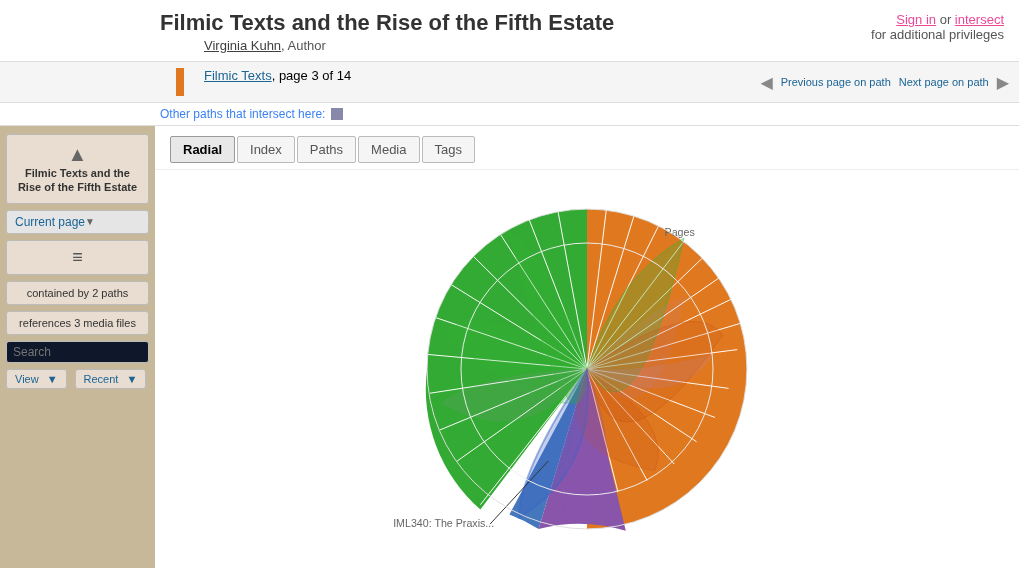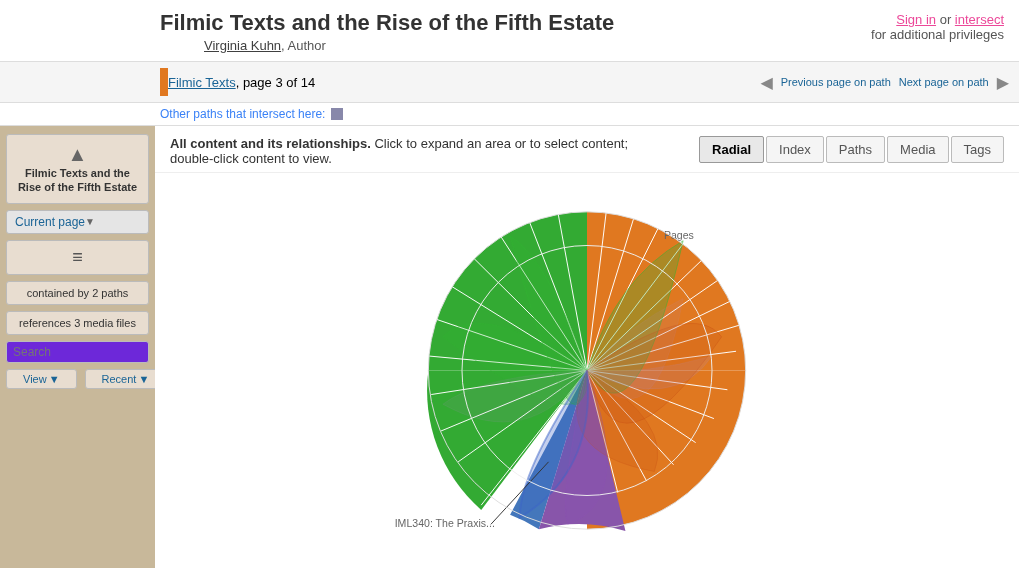--- a/index.html
+++ b/index.html
@@ -8,21 +8,21 @@
     
     #header { background: #fff; padding: 10px 15px 8px 160px; border-bottom: 1px solid #ddd; position: relative; }
     #header h1 { font-size: 22px; font-weight: bold; color: #333; }
     #header .author { font-size: 13px; color: #555; margin-top: 2px; }
     #header .author a { color: #404040; text-decoration: underline; margin-left: 44px; }
     #header .auth-links { position: absolute; top: 12px; right: 15px; font-size: 13px; color: #555; text-align: right; }
     #header .auth-links a { color: #ec4899; text-decoration: underline; }
 
     
     #path-bar { background: #f5f5f5; border-bottom: 1px solid #ddd; padding: 6px 10px; display: flex; align-items: center; gap: 8px; padding-left: 160px; }
-    #path-bar .path-info { display: flex; align-items: center; gap: 0; flex: 1; }
+    #path-bar .path-info { display: flex; align-items: flex-start; gap: 20px; flex: 1; margin-left: 16px; }
     #path-bar .path-color { width: 8px; height: 28px; background: #e07820; display: inline-block; }
     #path-bar .path-link { color: #1a6496; text-decoration: underline; cursor: pointer; }
     #path-bar .path-nav { display: flex; align-items: center; gap: 8px; margin-left: auto; }
     #path-bar .path-nav a { color: #1a6496; text-decoration: none; font-size: 11px; cursor: pointer; }
     #path-bar .nav-arrow { color: #888; font-size: 16px; }
 
     
     #other-paths { background: #fff; border-bottom: 1px solid #ddd; padding: 4px 10px 4px 160px; display: flex; align-items: center; gap: 6px; font-size: 12px; color: #3b82f6; }
     #other-paths .path-dot { width: 12px; height: 12px; background: #8888aa; display: inline-block; }
 
@@ -33,23 +33,23 @@
     #sidebar { width: 155px; background: #c8b89a; padding: 8px 6px; flex-shrink: 0; display: flex; flex-direction: column; gap: 6px; }
     #sidebar .book-nav { background: #e8ddd0; border: 1px solid #bbb; border-radius: 3px; padding: 8px 6px; text-align: center; font-size: 11px; color: #555; cursor: pointer; }
     #sidebar .book-nav .up-arrow { font-size: 20px; color: #666; display: block; }
     #sidebar .book-title { font-size: 11px; color: #333; font-weight: bold; line-height: 1.3; }
     #sidebar .current-page-btn { background: #e5e5e5; border: 1px solid #bbb; border-radius: 3px; padding: 4px 8px; font-size: 12px; color: #1a6496; cursor: pointer; display: flex; align-items: center; }
     #sidebar .current-page-btn .dropdown-arrow { color: #666; font-size: 10px; }
     #sidebar .page-item { background: #e8ddd0; border: 1px solid #bbb; border-radius: 3px; padding: 6px 6px; text-align: center; font-size: 11px; cursor: pointer; }
     #sidebar .page-item .page-icon { font-size: 18px; color: #555; display: block; }
     #sidebar .page-item .page-title { font-size: 11px; color: #333; font-weight: bold; }
     #sidebar .relation-btn { background: #e8ddd0; border: 1px solid #bbb; border-radius: 3px; padding: 5px 8px; text-align: center; font-size: 11px; color: #333; cursor: pointer; }
-    #sidebar .search-box { background: #6d28d9; border: 1px solid #bbb; border-radius: 3px; padding: 3px 6px; font-size: 12px; color: #aaa; cursor: text; }
+    #sidebar .search-box { background: #0f172a; border: 1px solid #bbb; border-radius: 3px; padding: 3px 6px; font-size: 12px; color: #aaa; cursor: text; }
     #sidebar .view-recent { display: flex; gap: 8px; align-items: center; }
-    #sidebar .view-btn, #sidebar .recent-btn { background: #e8ddd0; border: 1px solid #bbb; border-radius: 3px; padding: 3px 16px; font-size: 11px; color: #1a6496; cursor: pointer; display: flex; align-items: center; gap: 2px; }
+    #sidebar .view-btn, #sidebar .recent-btn { background: #e8ddd0; border: 1px solid #bbb; border-radius: 3px; padding: 3px 8px; font-size: 11px; color: #1a6496; cursor: pointer; display: flex; align-items: center; gap: 8px; }
 
     
     #content { flex: 1; background: #fff; display: flex; flex-direction: column; overflow: hidden; }
     #content-header { padding: 10px 15px 6px; border-bottom: 1px solid #eee; display: flex; align-items: flex-start; justify-content: space-between; }
     #content-header .desc { font-size: 13px; color: #333; max-width: 500px; }
     #content-header .desc strong { font-weight: bold; }
     #content-header .view-tabs { display: flex; gap: 2px; }
     #content-header .tab { padding: 5px 12px; border: 1px solid #bbb; background: #f5f5f5; font-size: 13px; color: #555; cursor: pointer; border-radius: 2px; }
     #content-header .tab.active { background: #e8e8e8; border-color: #999; color: #000; font-weight: bold; }
 
@@ -129,24 +129,20 @@
       </div>
       <div class="recent-btn">
         <span>Recent</span>
         <span>▼</span>
       </div>
     </div>
   </div>
 
   <div id="content">
     <div id="content-header">
-      <div class="desc">
-        <strong>All content and its relationships.</strong>
-        <span>Click to expand an area or to select content; double-click content to view.</span>
-      </div>
       <div class="view-tabs">
         <div class="tab active">Radial</div>
         <div class="tab">Index</div>
         <div class="tab">Paths</div>
         <div class="tab">Media</div>
         <div class="tab">Tags</div>
       </div>
     </div>
 
     <div id="viz">

